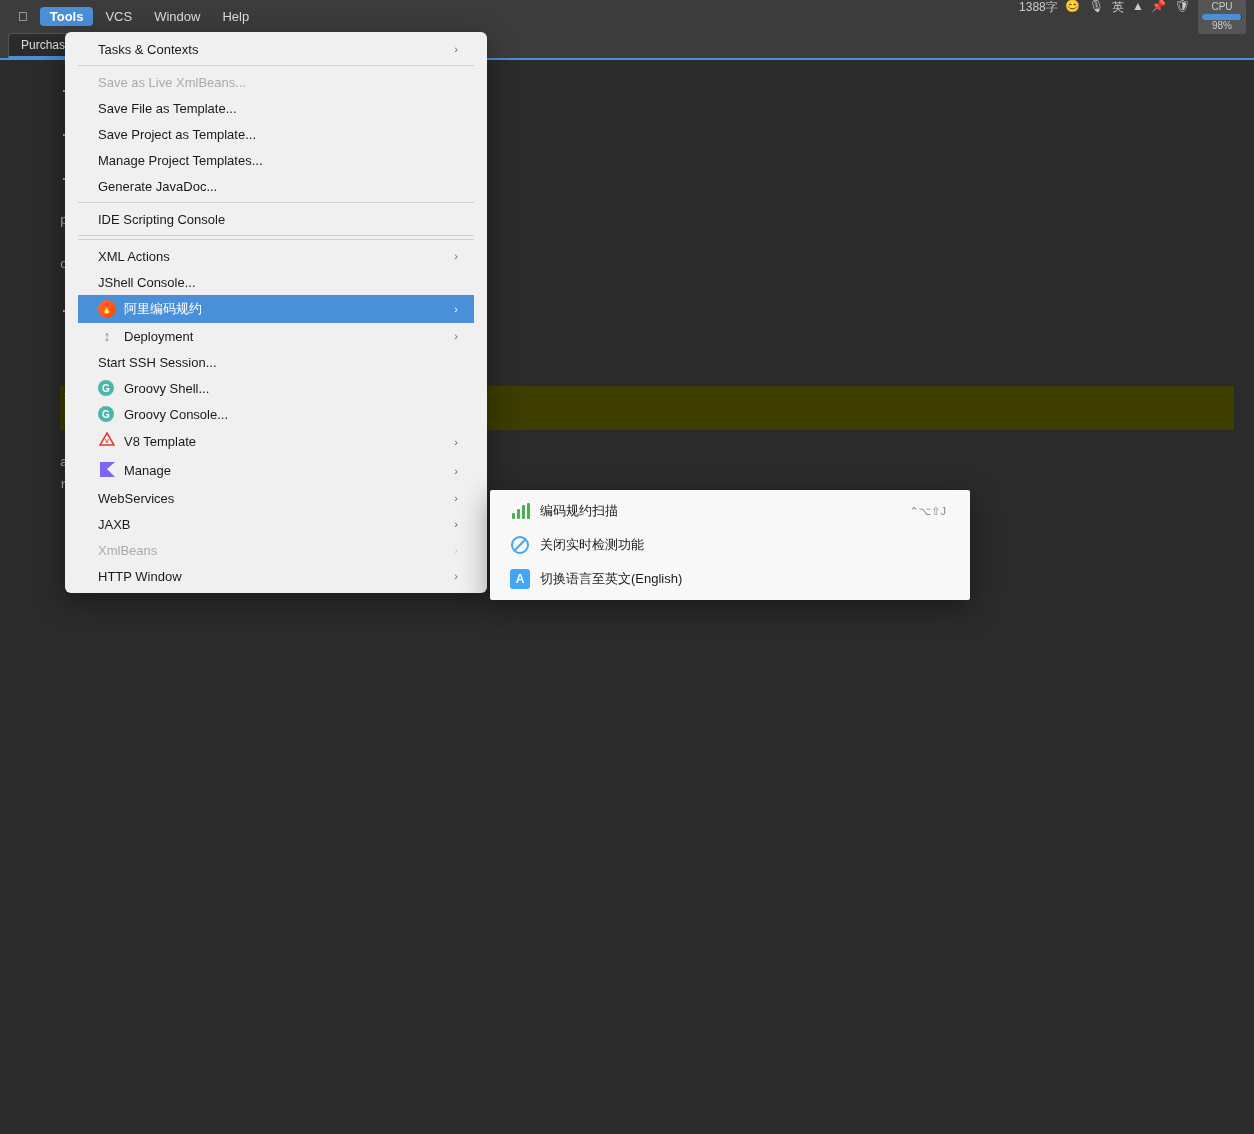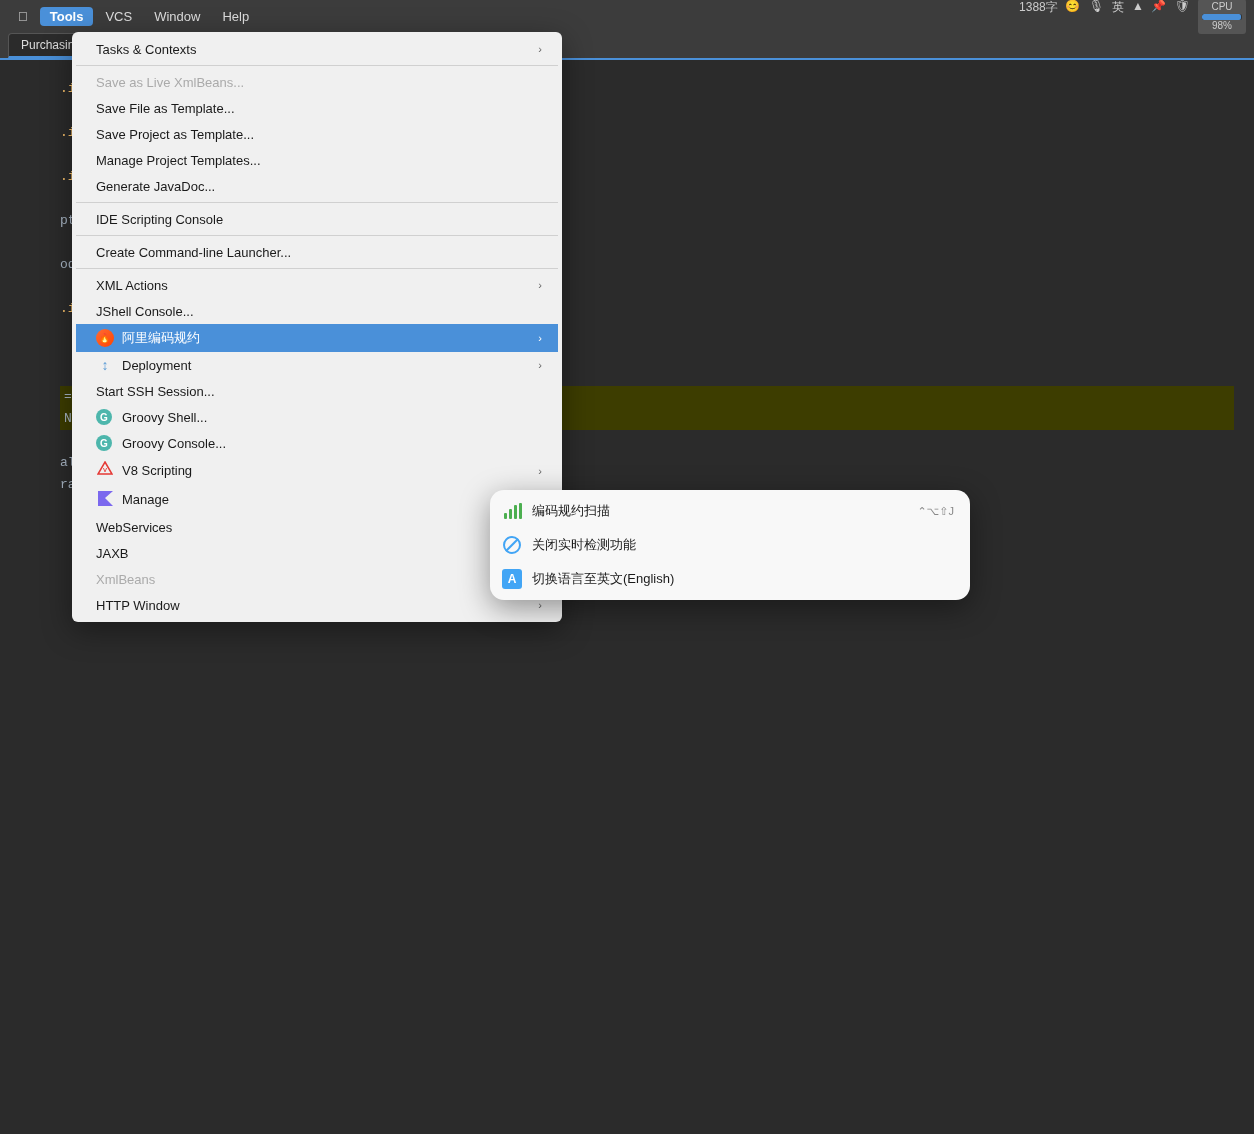--- a/index.html
+++ b/index.html
@@ -121,27 +121,27 @@
       white-space: nowrap;
       overflow: hidden;
     }
     .code-method { color: #ffc66d; }
     .code-italic { font-style: italic; }
 
     
     .dropdown-menu {
       position: absolute;
       top: 32px;
-      left: 72px;
-      width: 490px;
+      left: 65px;
+      width: 422px;
       background: #f0f0f0;
       border-radius: 6px;
       box-shadow: 0 8px 30px rgba(0,0,0,0.4);
       z-index: 200;
-      padding: 4px 4px;
+      padding: 4px 13px;
       font-size: 13px;
     }
     .menu-item {
       display: flex;
       align-items: center;
       padding: 5px 16px 5px 20px;
       color: #1a1a1a;
       cursor: pointer;
       position: relative;
       min-height: 26px;
@@ -177,24 +177,24 @@
       margin: 3px 0;
     }
 
     
     .submenu {
       position: absolute;
       top: 490px;
       left: 490px;
       width: 480px;
       background: #f8f8f8;
-      border-radius: 14px;
+      border-radius: 2px;
       box-shadow: 0 8px 30px rgba(0,0,0,0.4);
       z-index: 300;
-      padding: 4px 0;
+      padding: 4px 8px;
       font-size: 13px;
     }
     .submenu-item {
       display: flex;
       align-items: center;
       padding: 7px 16px 7px 12px;
       color: #1a1a1a;
       cursor: pointer;
       min-height: 32px;
     }
@@ -330,23 +330,20 @@
   </div>
 
   <div class="menu-separator"></div>
 
   <div class="menu-item">
     <span class="menu-item-text">IDE Scripting Console</span>
   </div>
 
   <div class="menu-separator"></div>
 
-  <div class="menu-item">
-    <span class="menu-item-text">Create Command-line Launcher...</span>
-  </div>
 
   <div class="menu-separator"></div>
 
   <div class="menu-item">
     <span class="menu-item-text">XML Actions</span>
     <span class="menu-item-arrow">›</span>
   </div>
 
   <div class="menu-item">
     <span class="menu-item-text">JShell Console...</span>
@@ -386,21 +383,21 @@
     <span class="menu-item-text">Groovy Console...</span>
   </div>
 
   <div class="menu-item">
     <span class="menu-item-icon">
       <svg width="16" height="16" viewBox="0 0 16 16">
         <polygon points="8,1 15,13 1,13" fill="none" stroke="#e53935" stroke-width="1.5"></polygon>
         <text x="8" y="11" text-anchor="middle" fill="#e53935" font-size="6" font-weight="bold">V</text>
       </svg>
     </span>
-    <span class="menu-item-text">V8 Scripting</span>
+    <span class="menu-item-text">V8 Template</span>
     <span class="menu-item-arrow">›</span>
   </div>
 
   <div class="menu-item">
     <span class="menu-item-icon">
       <svg width="16" height="16" viewBox="0 0 16 16">
         <polygon points="1,1 16,1 8,8 16,16 1,16" fill="#7b68ee"></polygon>
       </svg>
     </span>
     <span class="menu-item-text">Manage</span>

